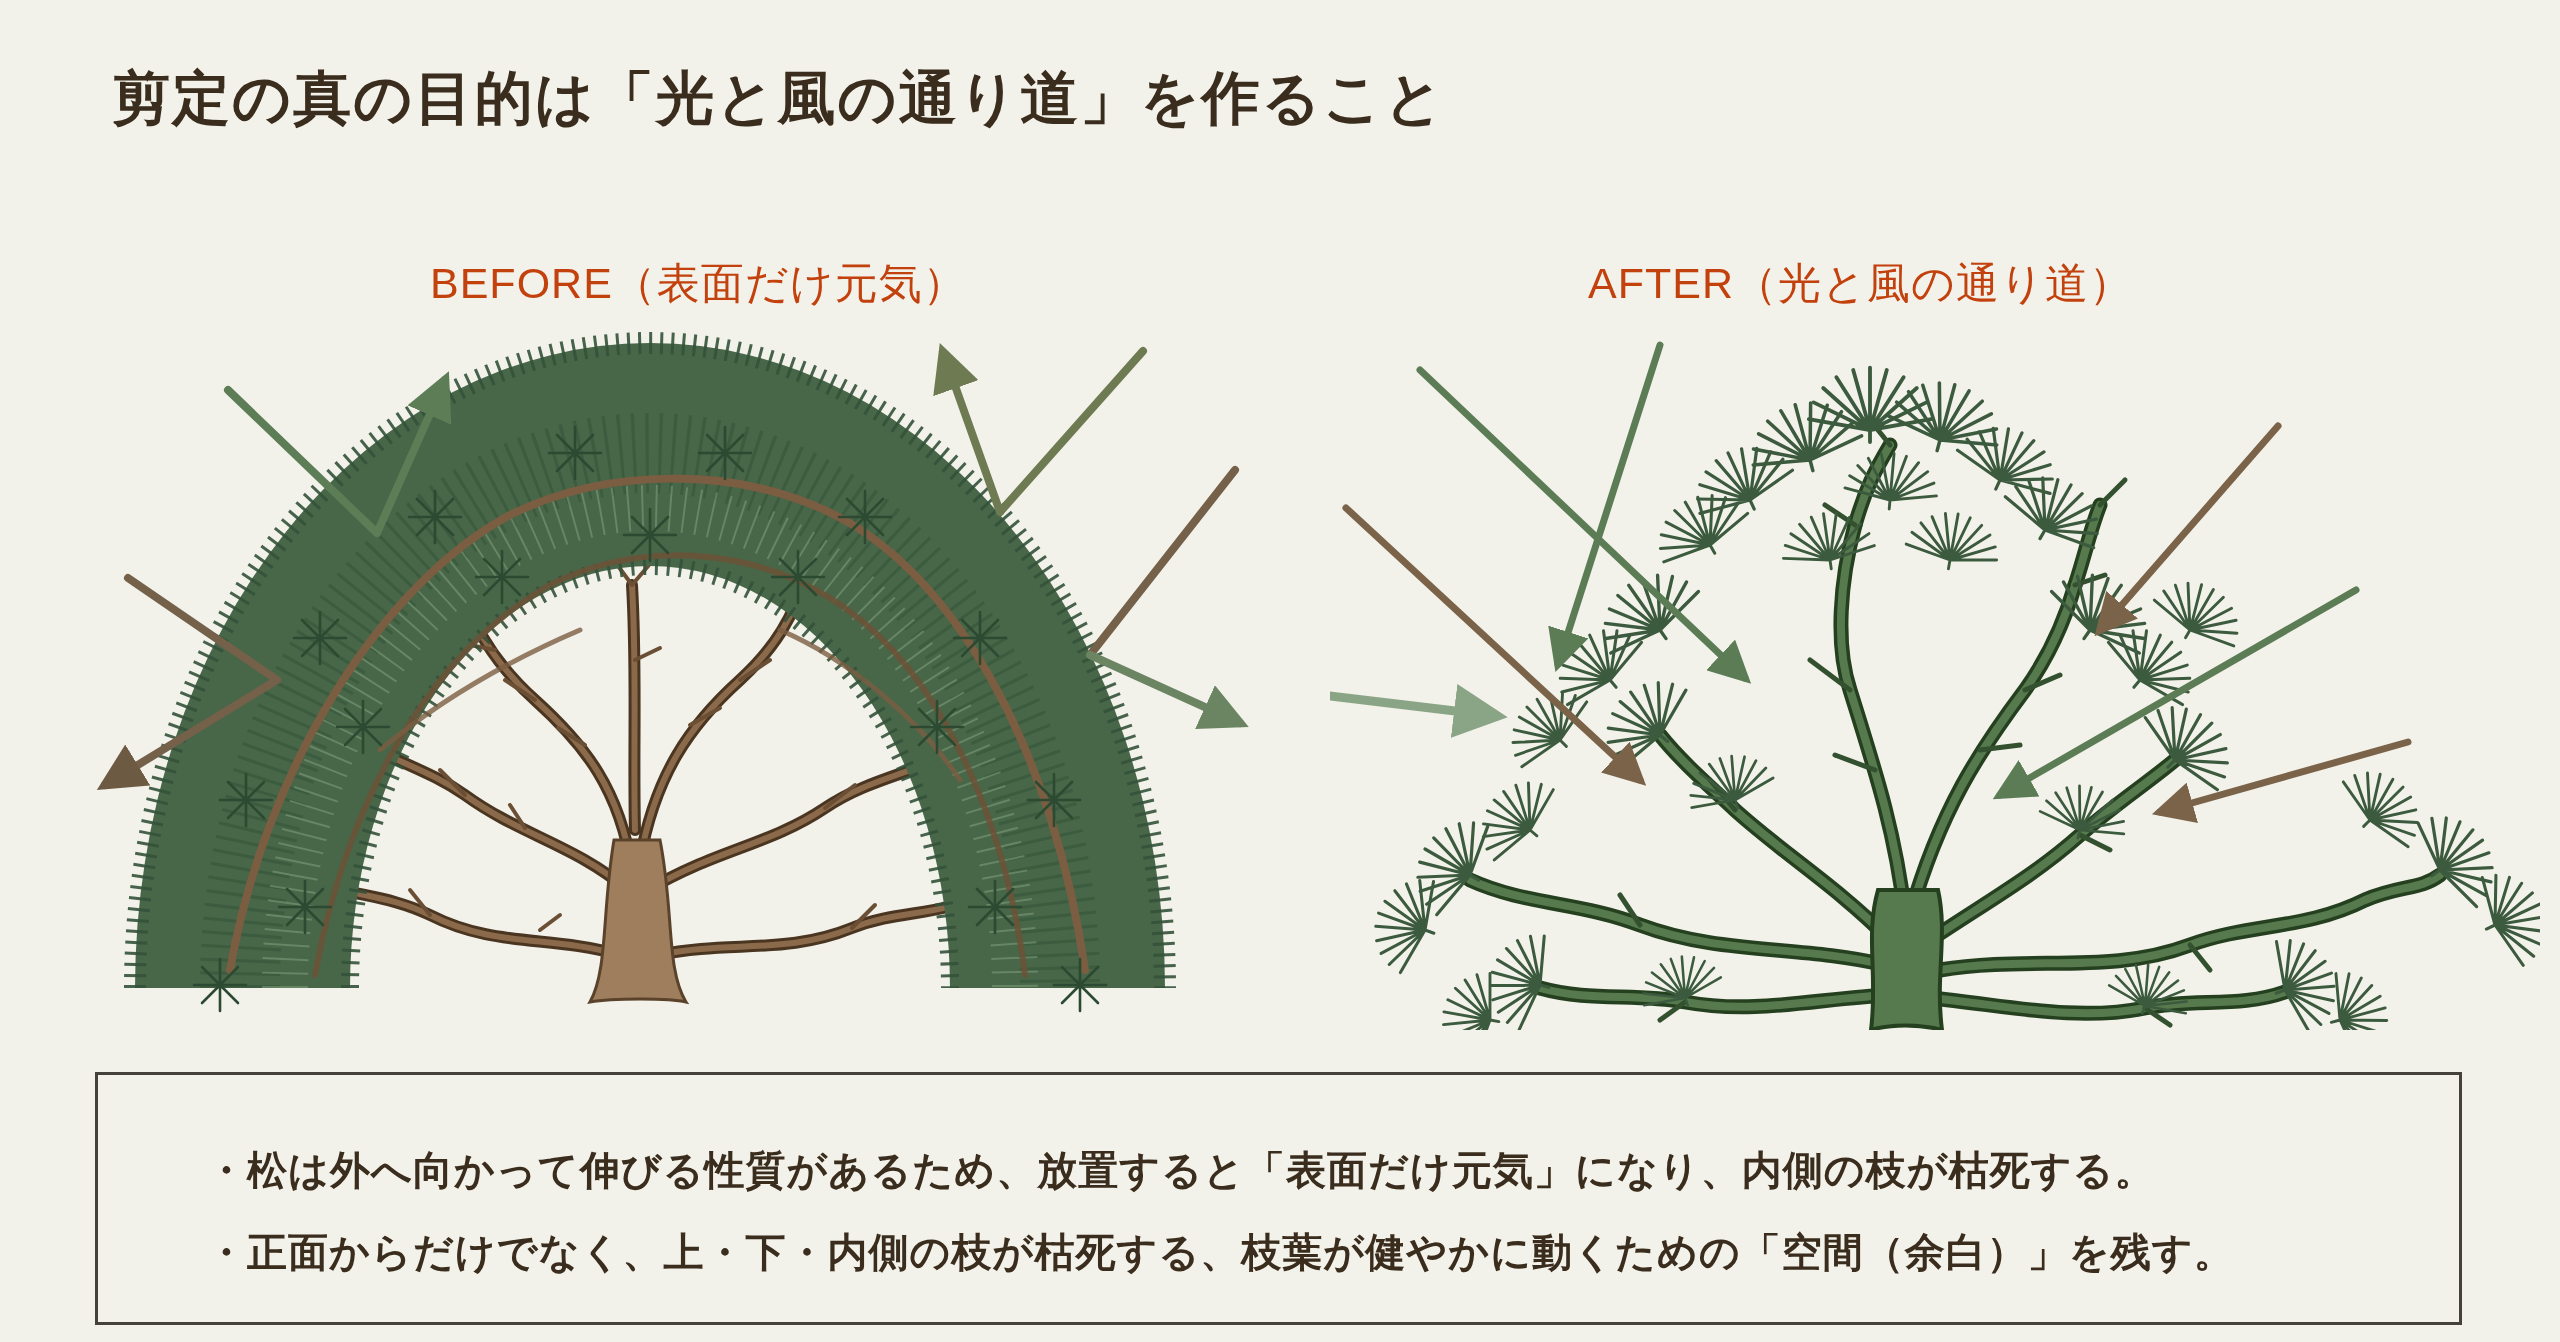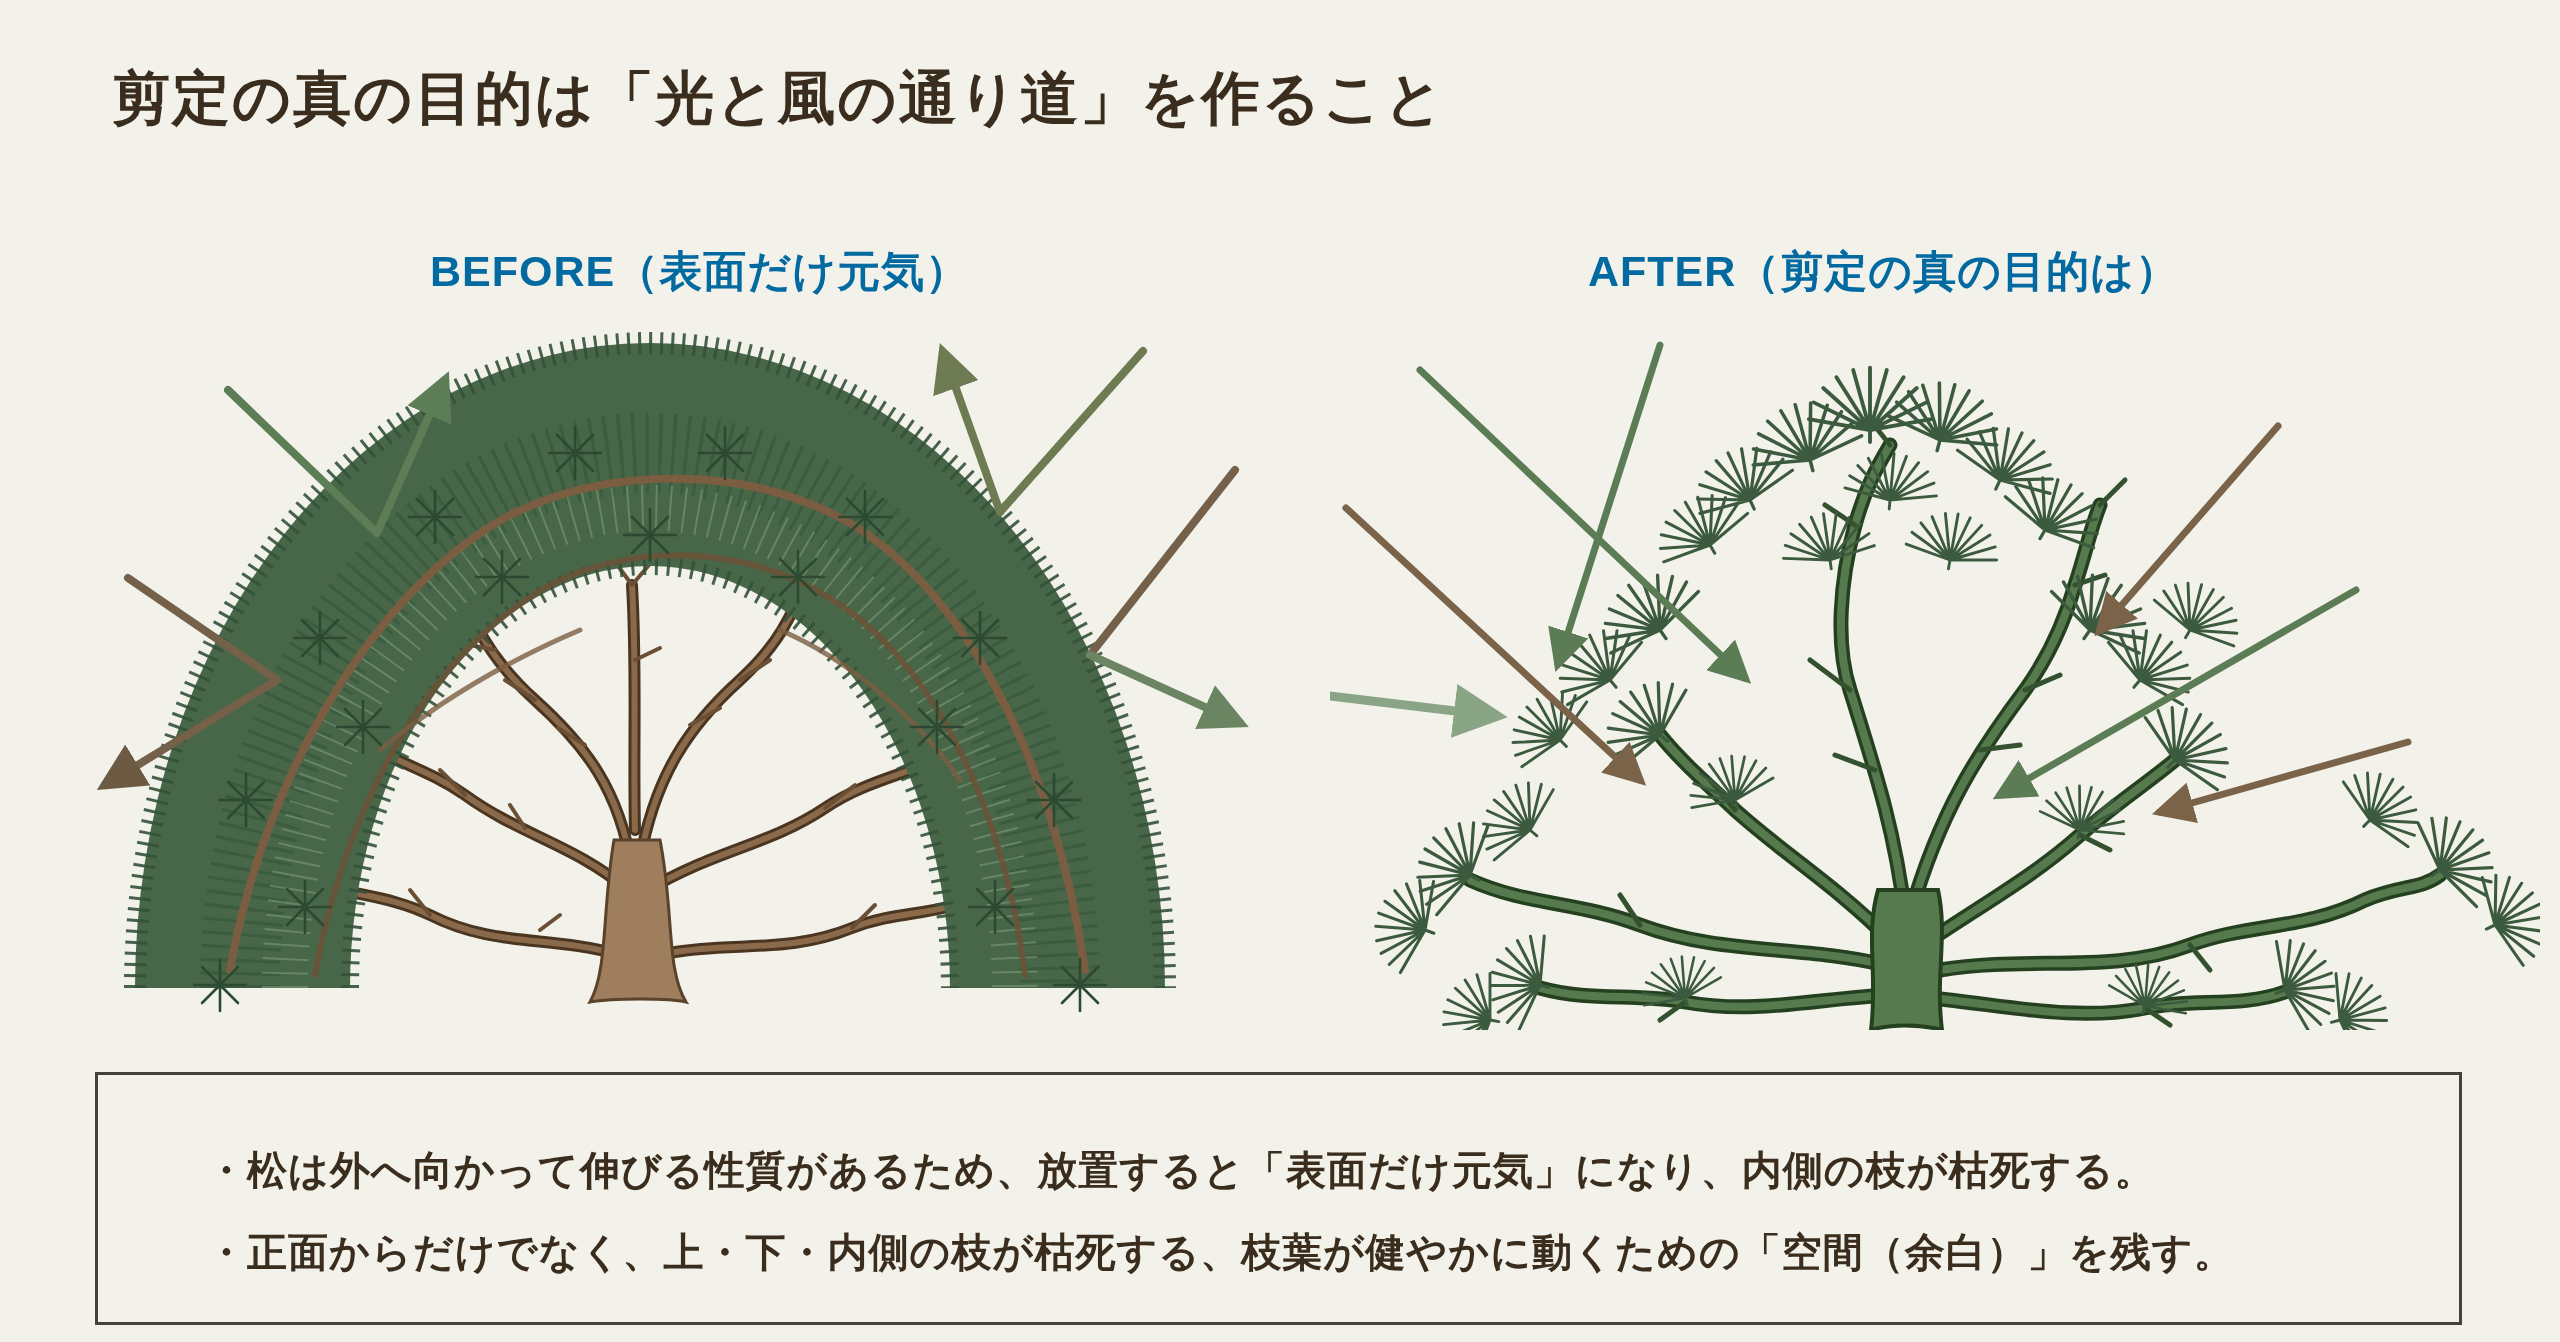--- a/index.html
+++ b/index.html
@@ -8,22 +8,22 @@
     background:#f2f1ea;
     font-family:"Liberation Sans","DejaVu Sans",sans-serif;
     overflow:hidden;
   }
   .canvas{position:relative;width:2560px;height:1342px;background:#f2f1ea;border-radius:28px;}
   .title{
     position:absolute;left:112px;top:60px;
     font-size:58px;font-weight:bold;color:#3a2d1d;letter-spacing:2px;
   }
   .panel-label{
-    position:absolute;top:243px;
-    font-size:43px;font-weight:bold;color:#0369a1;letter-spacing:1px;
+    position:absolute;top:255px;
+    font-size:43px;font-weight:normal;color:#c2410c;letter-spacing:1px;
   }
   .label-before{left:430px;}
   .label-after{left:1588px;}
   .tree-svg{position:absolute;}
   .before-svg{left:80px;top:330px;}
   .after-svg{left:1330px;top:330px;}
   .notes-box{
     position:absolute;left:95px;top:1072px;width:2367px;height:253px;
     border:3px solid #44423a;box-sizing:border-box;
     padding:54px 60px 12px 108px;
@@ -34,21 +34,21 @@
   }
 </style>
 </head>
 <body>
 
 <div class="canvas">
 
   <div class="title">剪定の真の目的は「光と風の通り道」を作ること</div>
 
   <div class="panel-label label-before">BEFORE（表面だけ元気）</div>
-  <div class="panel-label label-after">AFTER（剪定の真の目的は）</div>
+  <div class="panel-label label-after">AFTER（光と風の通り道）</div>
 
   <svg class="tree-svg before-svg" width="1200" height="720" viewBox="0 0 1200 720" aria-hidden="true">
     <defs>
       <marker id="ahg1" viewBox="0 0 10 10" refX="8" refY="5" markerWidth="6" markerHeight="6" orient="auto-start-reverse">
         <path d="M0,0 L10,5 L0,10 z" fill="#5d7d56"></path>
       </marker>
       <marker id="aho1" viewBox="0 0 10 10" refX="8" refY="5" markerWidth="6" markerHeight="6" orient="auto-start-reverse">
         <path d="M0,0 L10,5 L0,10 z" fill="#6e7b52"></path>
       </marker>
       <marker id="ahb1" viewBox="0 0 10 10" refX="8" refY="5" markerWidth="6" markerHeight="6" orient="auto-start-reverse">

